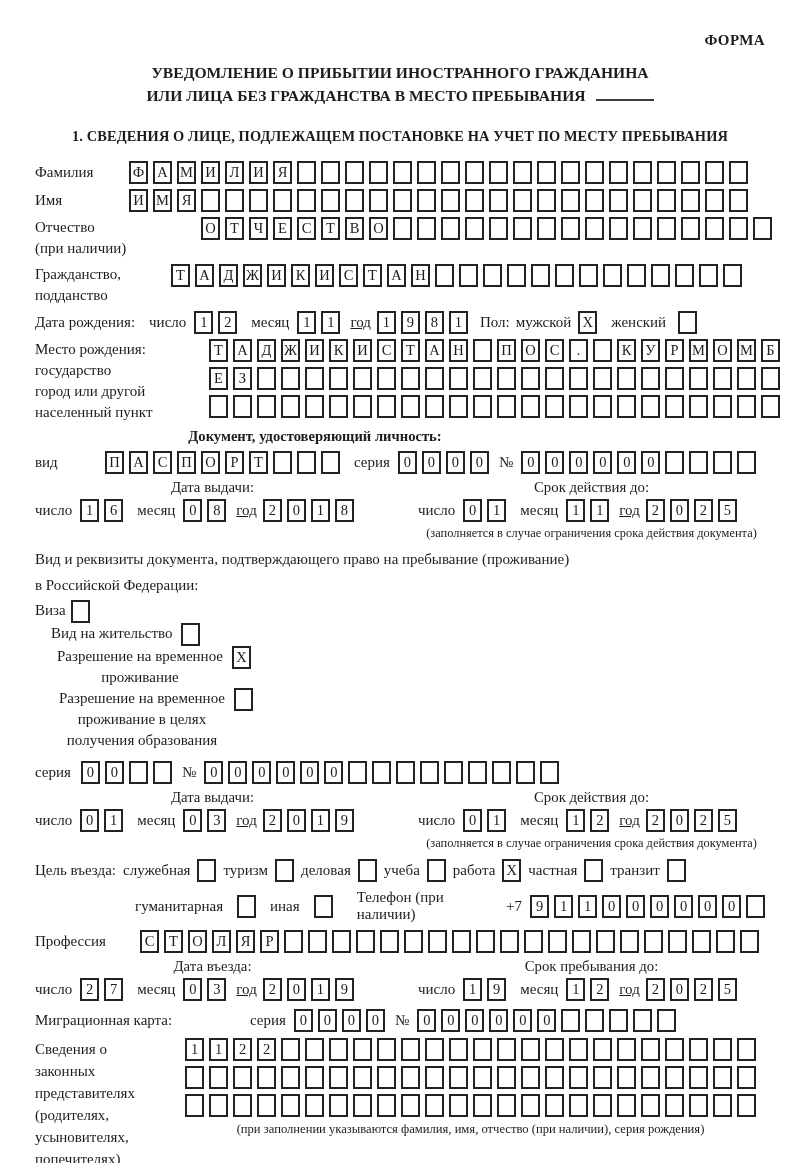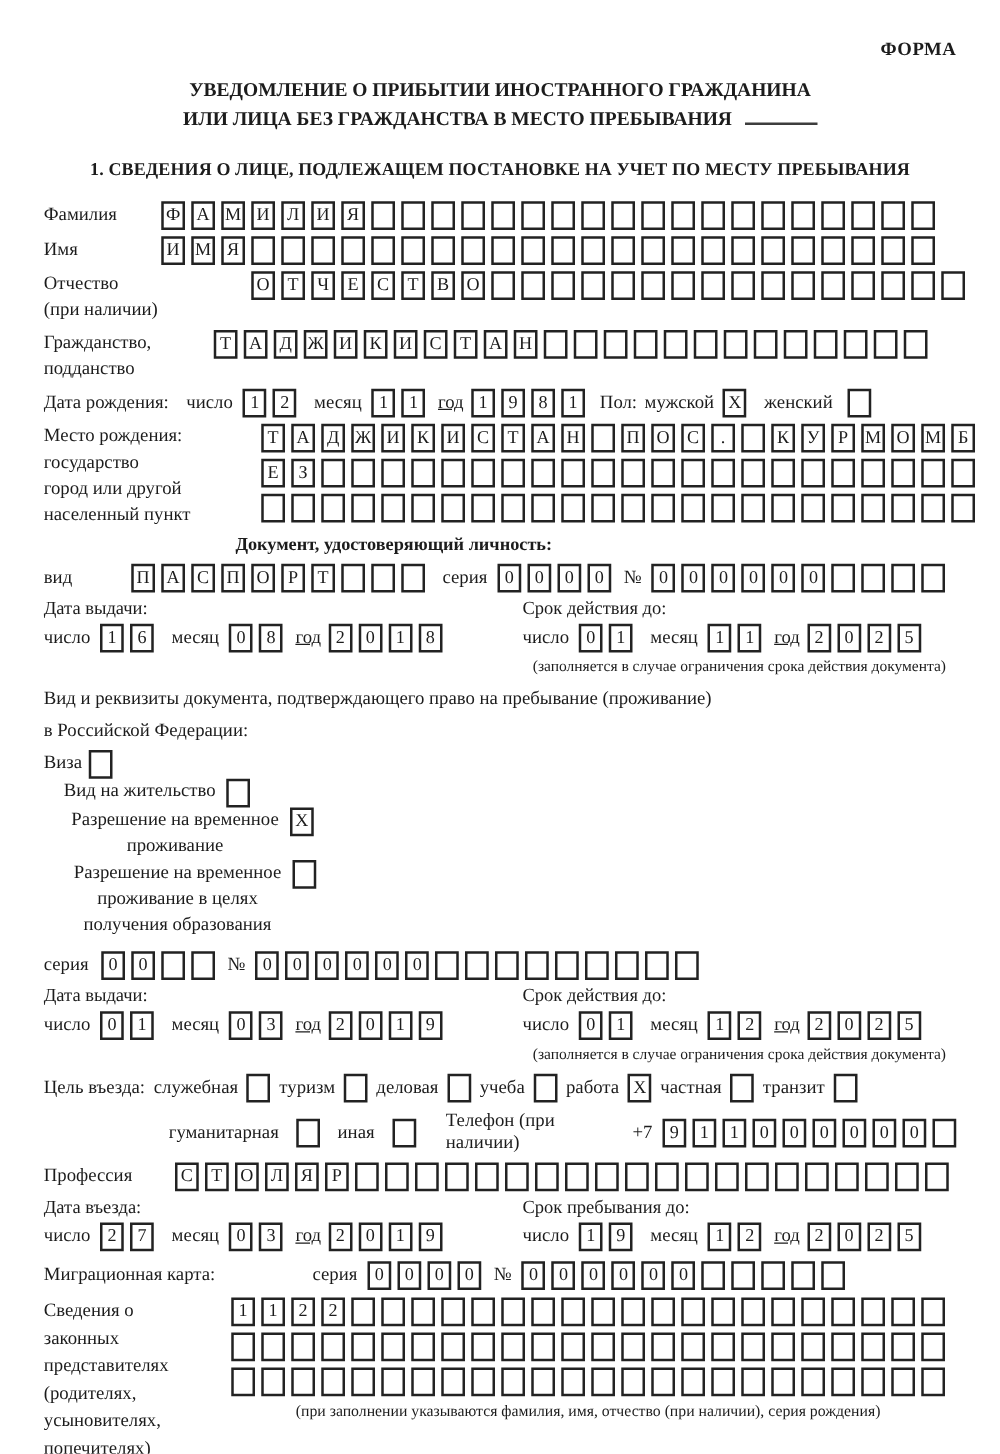--- a/index.html
+++ b/index.html
@@ -36,21 +36,21 @@
         display:flex;align-items:center;justify-content:center;
         font-size:14.5px;flex:none;background:#fff;}
   .stack .cells{margin-bottom:5px;}
 
   .doc-heading{font-weight:bold;font-size:14.6px;text-align:center;margin:2px 170px 6px 0;}
 
   .dates-block{margin:2px 0 8px 0;}
   .dates-cols{display:flex;}
   .date-col-left{width:355px;flex:none;}
   .date-col-right{flex:1;padding-left:28px;box-sizing:border-box;}
-  .date-heading{font-size:14.8px;margin-bottom:3px;}
+  .date-heading{text-align:center;font-size:14.8px;margin-bottom:3px;}
   .date-line{display:flex;align-items:center;}
   .dlbl{margin-right:8px;}
   .dlbl2{margin-left:14px;margin-right:8px;}
   .dlbl3{margin-left:10px;margin-right:6px;text-decoration:underline;}
   .date-note{font-size:12.4px;text-align:center;margin-top:4px;}
 
   .plain-line{margin:4px 0;line-height:1.45;}
 
   .permits{display:flex;align-items:flex-start;margin:4px 0 10px 0;flex-direction:column;}
   .popt{display:flex;align-items:flex-start;}

